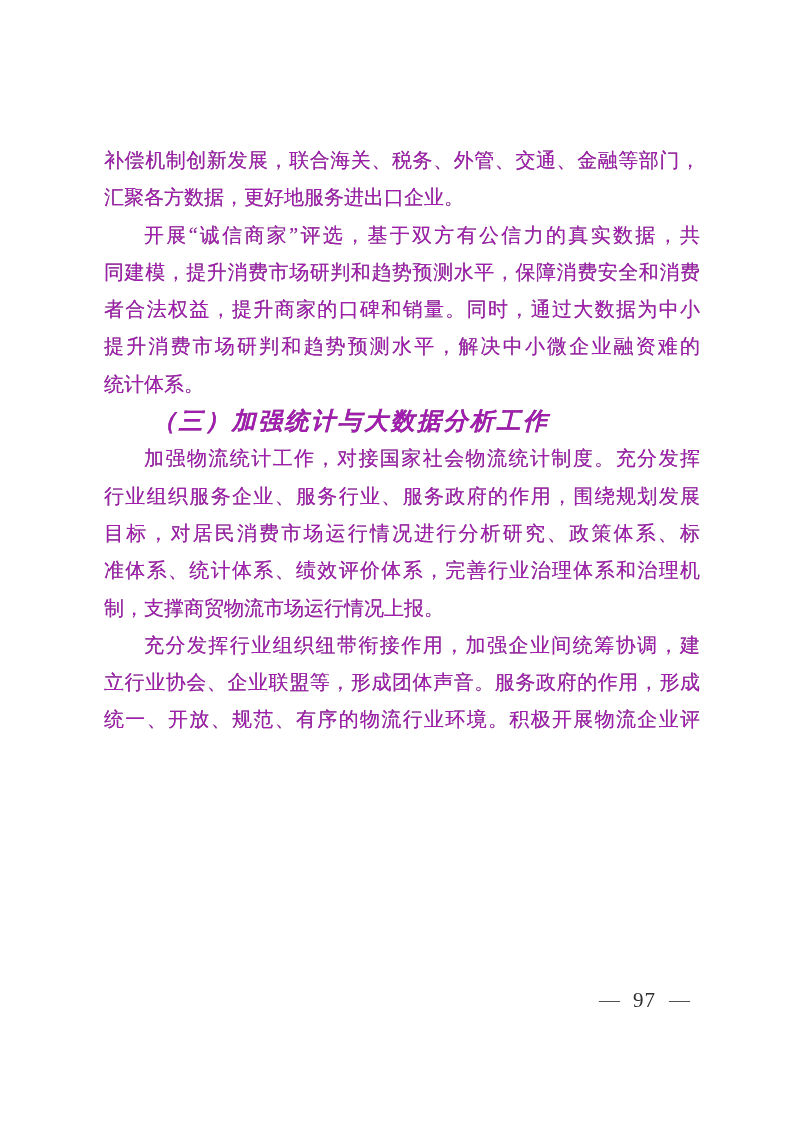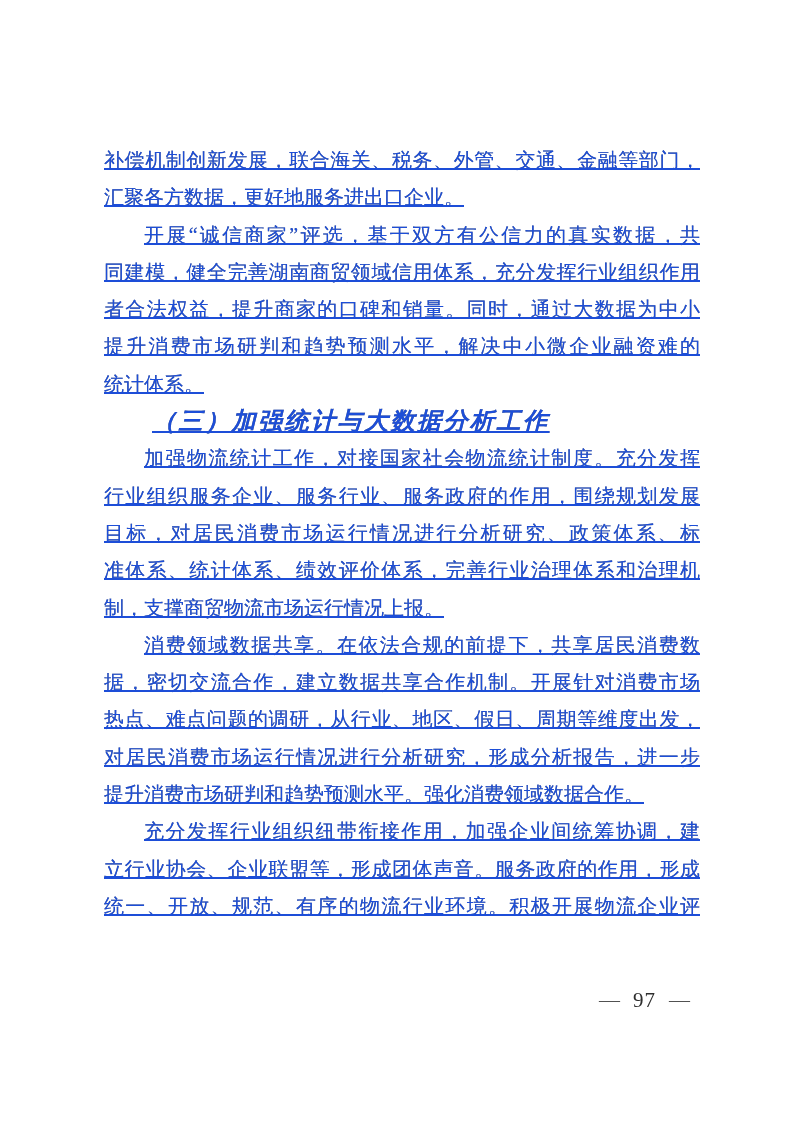--- a/index.html
+++ b/index.html
@@ -13,24 +13,23 @@
     height: 1122px;
     background: #ffffff;
     overflow: hidden;
     font-family: "Liberation Serif", "DejaVu Serif", serif;
   }
   .text-block {
     position: absolute;
     left: 104px;
     top: 142px;
     width: 596px;
-    color: #1d4ed8;
+    color: #a21caf;
     font-size: 20px;
     text-shadow: 0 0 0.5px rgba(20,20,20,0.6);
-    text-decoration: underline;
   }
   .para { margin: 0; padding: 0; }
   .line {
     height: 37.3px;
     line-height: 37.3px;
     text-align: justify;
     text-align-last: justify;
     overflow: visible;
   }
   .line.indent { text-indent: 2em; }
@@ -66,41 +65,34 @@
 
 <div class="page">
 
   <div class="text-block" id="doc-body">
       <div class="para body-continuation">
         <div class="line">补偿机制创新发展，联合海关、税务、外管、交通、金融等部门，</div>
         <div class="line line-end">汇聚各方数据，更好地服务进出口企业。</div>
       </div>
       <div class="para body">
         <div class="line indent">开展“诚信商家”评选，基于双方有公信力的真实数据，共</div>
-        <div class="line">同建模，健全完善湖南商贸领域信用体系，充分发挥行业组织作用</div>
+        <div class="line">同建模，提升消费市场研判和趋势预测水平，保障消费安全和消费</div>
         <div class="line">者合法权益，提升商家的口碑和销量。同时，通过大数据为中小</div>
         <div class="line">提升消费市场研判和趋势预测水平，解决中小微企业融资难的</div>
         <div class="line line-end">统计体系。</div>
       </div>
       <div class="para heading">
         <div class="line heading-line">（三）加强统计与大数据分析工作</div>
       </div>
       <div class="para body">
         <div class="line indent">加强物流统计工作，对接国家社会物流统计制度。充分发挥</div>
         <div class="line">行业组织服务企业、服务行业、服务政府的作用，围绕规划发展</div>
         <div class="line">目标，对居民消费市场运行情况进行分析研究、政策体系、标</div>
         <div class="line">准体系、统计体系、绩效评价体系，完善行业治理体系和治理机</div>
         <div class="line line-end">制，支撑商贸物流市场运行情况上报。</div>
-      </div>
-      <div class="para body">
-        <div class="line indent">消费领域数据共享。在依法合规的前提下，共享居民消费数</div>
-        <div class="line">据，密切交流合作，建立数据共享合作机制。开展针对消费市场</div>
-        <div class="line">热点、难点问题的调研，从行业、地区、假日、周期等维度出发，</div>
-        <div class="line">对居民消费市场运行情况进行分析研究，形成分析报告，进一步</div>
-        <div class="line line-end">提升消费市场研判和趋势预测水平。强化消费领域数据合作。</div>
       </div>
       <div class="para body-truncated">
         <div class="line indent">充分发挥行业组织纽带衔接作用，加强企业间统筹协调，建</div>
         <div class="line">立行业协会、企业联盟等，形成团体声音。服务政府的作用，形成</div>
         <div class="line">统一、开放、规范、有序的物流行业环境。积极开展物流企业评</div>
       </div>
     </div>
 
   <div class="footer">
     <span class="dash">—</span>

